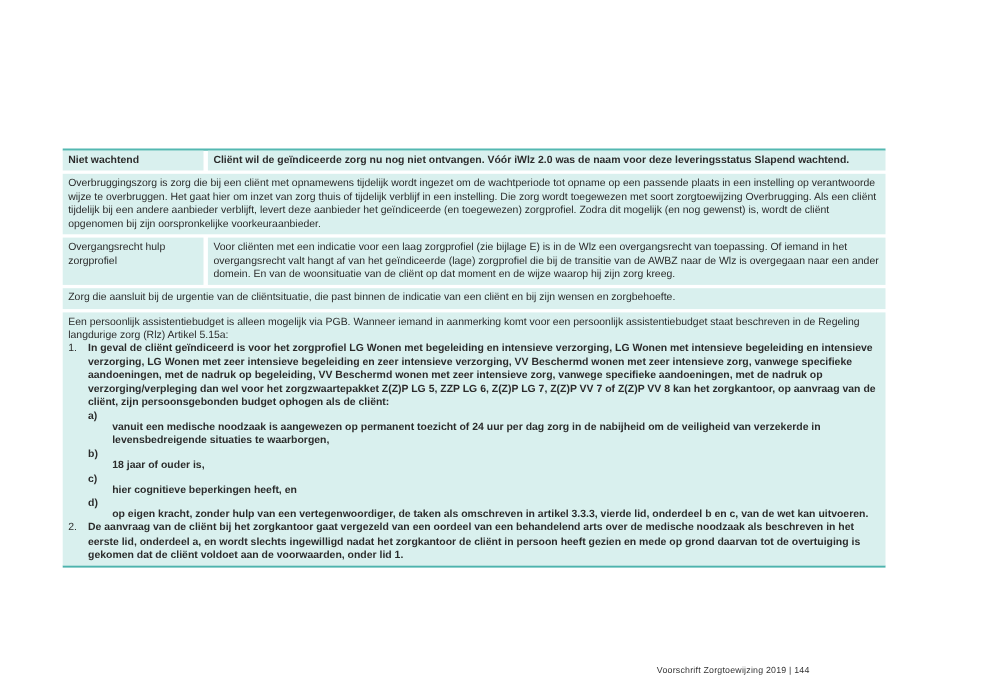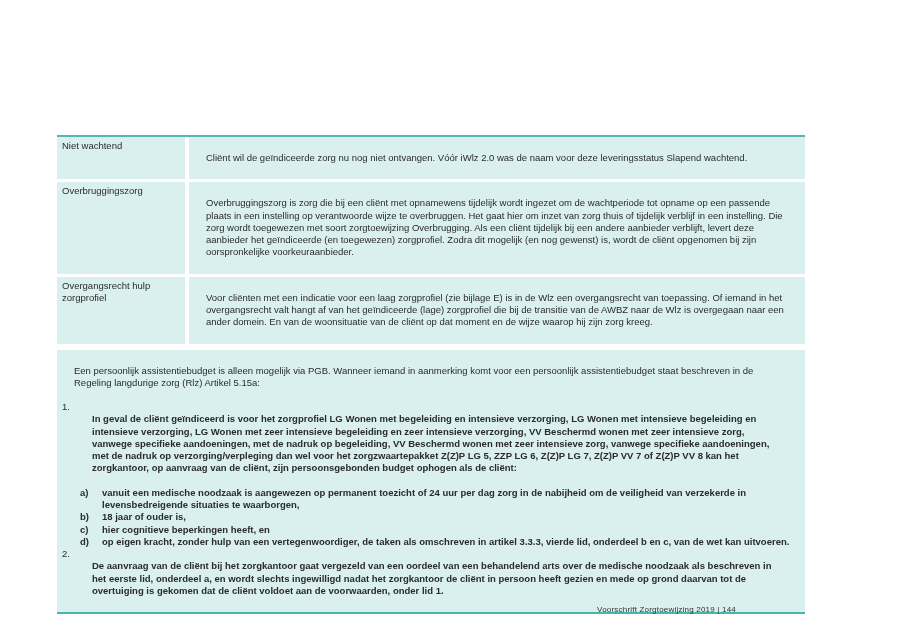--- a/index.html
+++ b/index.html
@@ -6,66 +6,68 @@
   body{
     width:900px;height:636px;overflow:hidden;background:#ffffff;position:relative;
     font-family:"Liberation Sans","DejaVu Sans",sans-serif;color:#2b2b2b;
   }
   .doc-table{
     position:absolute;left:57px;top:135px;width:748px;
     border-top:2px solid #53b8b1;border-bottom:2px solid #4db3ad;
     padding-bottom:0;
   }
   .row{display:flex;gap:4px;margin-top:3px;}
-  .row:first-child{margin-top:0;}
+  .row:first-child{margin-top:0;font-weight:bold;}
   .term-cell{
     flex:0 0 119px;background:#d9f0ee;
     padding:3px 4px 3px 5px;
     font-size:9.5px;line-height:12.3px;
   }
   .def-cell{
     flex:1;background:#d9f0ee;
     padding:3px 6px 3px 5px;
     font-size:9.5px;line-height:12.3px;
   }
-  .def-text{margin:12px;}
+  .def-text{margin:0;}
   .list-item{display:flex;margin:0;}
   .li-marker{flex:0 0 18px;}
   .li-body{flex:1;font-weight:bold;}
   .sub-item{display:flex;}
   .sub-marker{flex:0 0 22px;}
-  .sub-body{flex:1;}
+  .sub-body{flex:1;margin-top:10px;}
   .page-footer{
     position:absolute;top:605px;right:164px;
     font-size:8px;color:#333;letter-spacing:0.2px;
   }
 </style>
 </head>
 <body>
 
 <div class="doc-table">
     <div class="row">
       <div class="term-cell">Niet wachtend</div>
       <div class="def-cell">
         <div class="def-text">Cliënt wil de geïndiceerde zorg nu nog niet ontvangen. Vóór iWlz 2.0 was de naam voor deze leveringsstatus Slapend wachtend.</div>
       </div>
     </div>
     <div class="row">
-      <div class="term-cell">Overbruggingszorg</div>
       <div class="def-cell">
         <div class="def-text">Overbruggingszorg is zorg die bij een cliënt met opnamewens tijdelijk wordt ingezet om de wachtperiode tot opname op een passende plaats in een instelling op verantwoorde wijze te overbruggen. Het gaat hier om inzet van zorg thuis of tijdelijk verblijf in een instelling. Die zorg wordt toegewezen met soort zorgtoewijzing Overbrugging. Als een cliënt tijdelijk bij een andere aanbieder verblijft, levert deze aanbieder het geïndiceerde (en toegewezen) zorgprofiel. Zodra dit mogelijk (en nog gewenst) is, wordt de cliënt opgenomen bij zijn oorspronkelijke voorkeuraanbieder.</div>
       </div>
     </div>
     <div class="row">
       <div class="term-cell">Overgangsrecht hulp zorgprofiel</div>
       <div class="def-cell">
         <div class="def-text">Voor cliënten met een indicatie voor een laag zorgprofiel (zie bijlage E) is in de Wlz een overgangsrecht van toepassing. Of iemand in het overgangsrecht valt hangt af van het geïndiceerde (lage) zorgprofiel die bij de transitie van de AWBZ naar de Wlz is overgegaan naar een ander domein. En van de woonsituatie van de cliënt op dat moment en de wijze waarop hij zijn zorg kreeg.</div>
       </div>
     </div>
     <div class="row">
+      <div class="def-cell">
+        <div class="def-text">Zorg die aansluit bij de urgentie van de cliëntsituatie, die past binnen de indicatie van een cliënt en bij zijn wensen en zorgbehoefte.</div>
+      </div>
     </div>
     <div class="row">
       <div class="def-cell">
         <div class="def-text">Een persoonlijk assistentiebudget is alleen mogelijk via PGB. Wanneer iemand in aanmerking komt voor een persoonlijk assistentiebudget staat beschreven in de Regeling langdurige zorg (Rlz) Artikel 5.15a:</div>
         <div class="list-item">
           <div class="li-marker">1.</div>
           <div class="li-body">
             <div class="def-text">In geval de cliënt geïndiceerd is voor het zorgprofiel LG Wonen met begeleiding en intensieve verzorging, LG Wonen met intensieve begeleiding en intensieve verzorging, LG Wonen met zeer intensieve begeleiding en zeer intensieve verzorging, VV Beschermd wonen met zeer intensieve zorg, vanwege specifieke aandoeningen, met de nadruk op begeleiding, VV Beschermd wonen met zeer intensieve zorg, vanwege specifieke aandoeningen, met de nadruk op verzorging/verpleging dan wel voor het zorgzwaartepakket Z(Z)P LG 5, ZZP LG 6, Z(Z)P LG 7, Z(Z)P VV 7 of Z(Z)P VV 8 kan het zorgkantoor, op aanvraag van de cliënt, zijn persoonsgebonden budget ophogen als de cliënt:</div>
             <div class="sub-item">
               <div class="sub-marker">a)</div>

